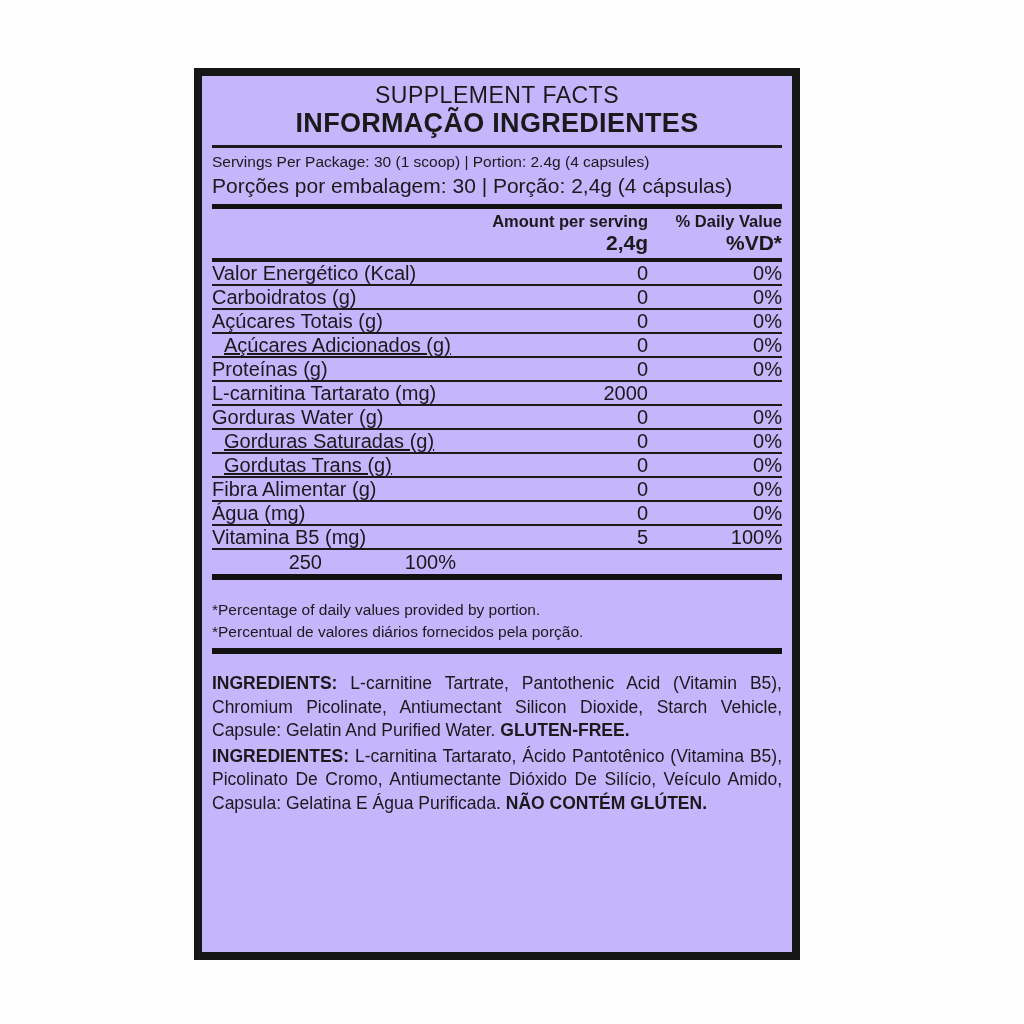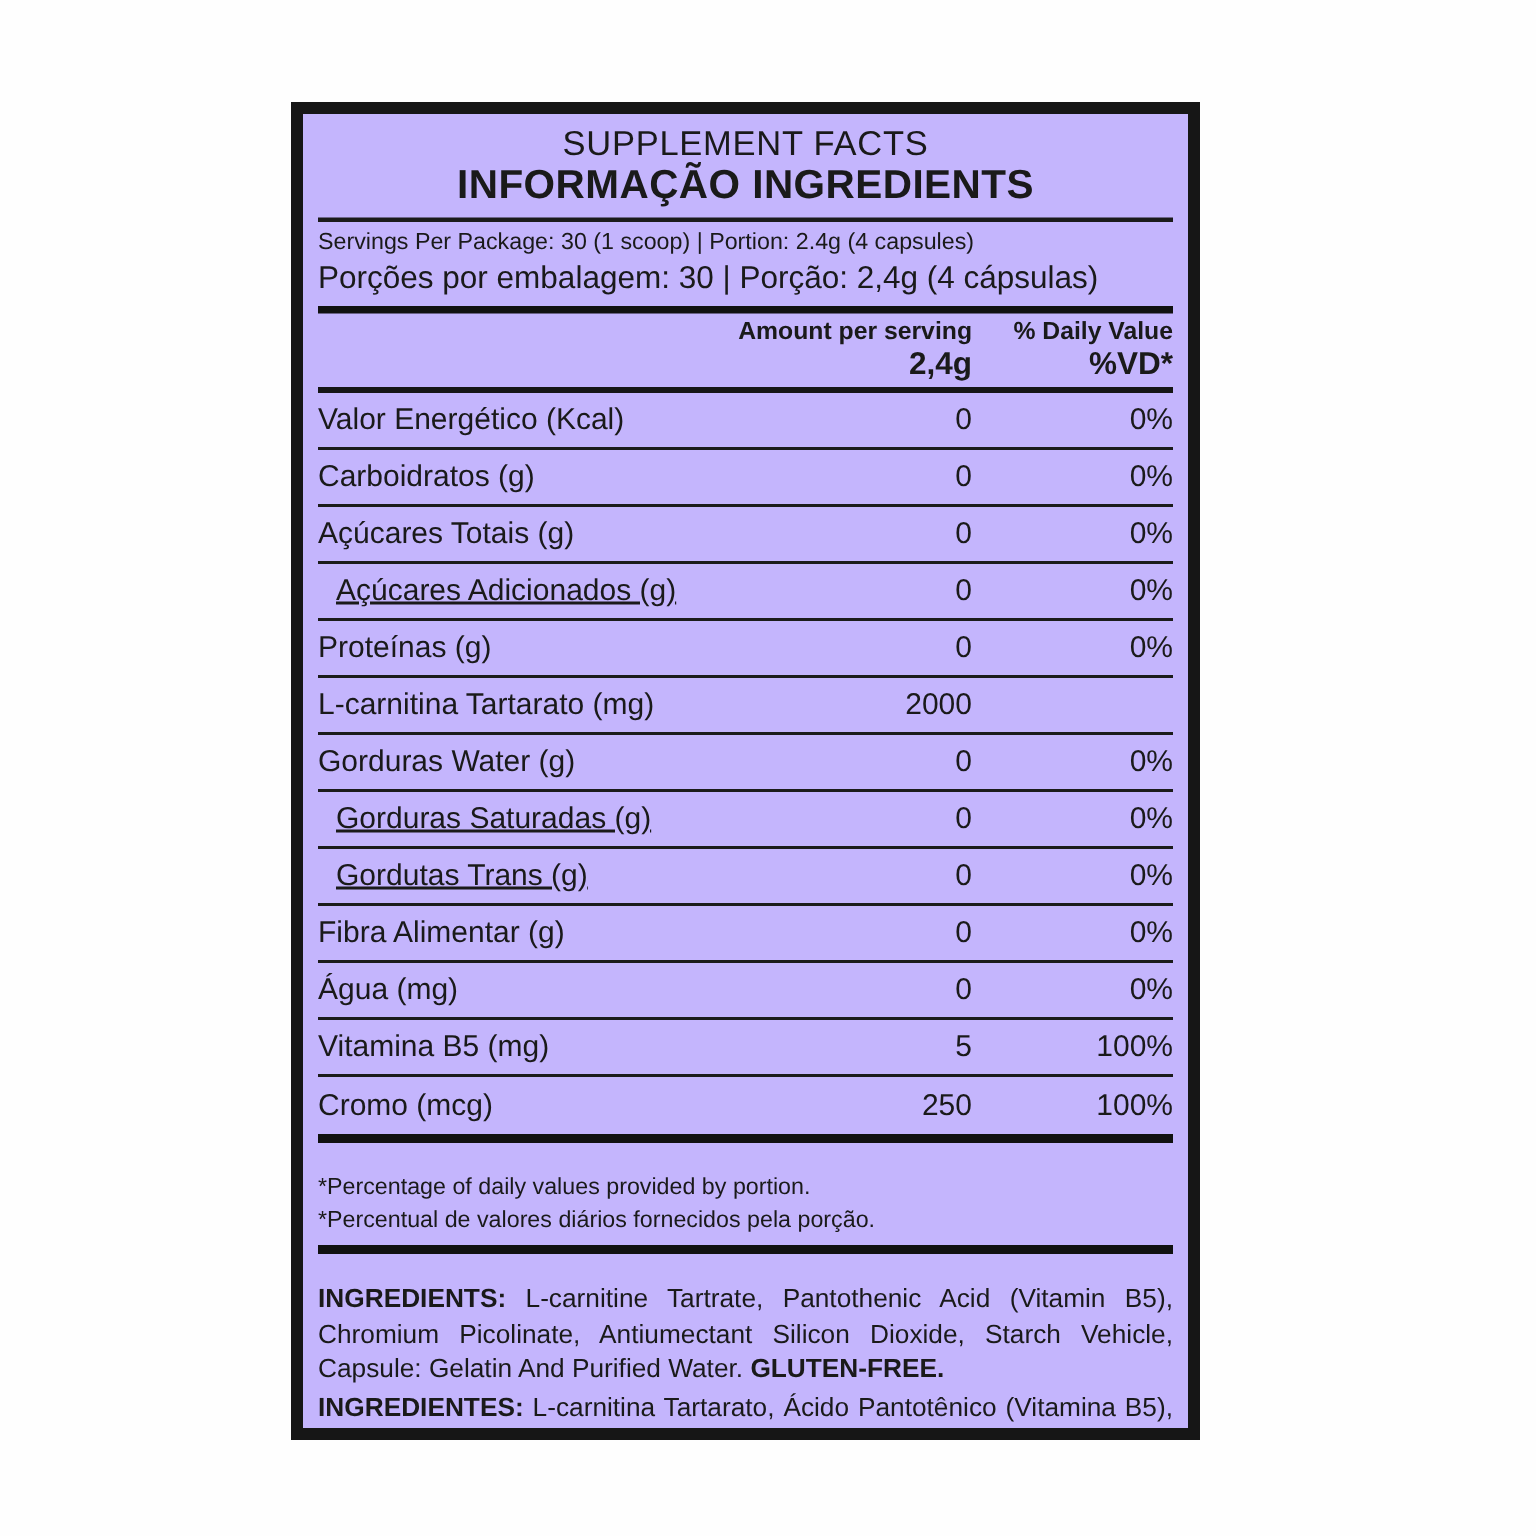--- a/index.html
+++ b/index.html
@@ -40,21 +40,21 @@
   .colheaders .spacer { flex: 1; }
   .col-amount { text-align: right; }
   .col-dv { width: 134px; text-align: right; }
   .col-head { font-size: 16.5px; font-weight: 700; line-height: 19px; }
   .col-sub  { font-size: 21px; font-weight: 700; line-height: 24px; }
 
   .rows { }
   .row {
     display: flex;
     align-items: center;
-    height: 38px;
+    height: 24px;
     box-sizing: border-box;
     border-bottom: 2px solid #1b1b1b;
     font-size: 20px;
   }
   .row:last-child { border-bottom: none; }
   .row-label { flex: 1; white-space: nowrap; }
   .row.indent .row-label { padding-left: 12px; text-decoration: underline; }
   .row-amount { min-width: 110px; text-align: right; }
   .row-dv { width: 134px; text-align: right; }
 
@@ -70,21 +70,21 @@
   .ing b { font-weight: 700; }
 </style>
 </head>
 <body>
 
 <div class="stage">
   <div class="label">
 
     <div class="title">
       <div class="title-en">SUPPLEMENT FACTS</div>
-      <div class="title-pt">INFORMAÇÃO INGREDIENTS</div>
+      <div class="title-pt">INFORMAÇÃO INGREDIENTES</div>
     </div>
 
     <div class="hr thin"></div>
 
     <div class="servings-en">Servings Per Package: 30 (1 scoop) | Portion: 2.4g (4 capsules)</div>
     <div class="servings-pt">Porções por embalagem: 30 | Porção: 2,4g (4 cápsulas)</div>
 
     <div class="hr bar5"></div>
 
     <div class="colheaders">
@@ -168,21 +168,20 @@
     <div class="row-dv">0%</div>
   </div>
 
   <div class="row">
     <div class="row-label">Vitamina B5 (mg)</div>
     <div class="row-amount">5</div>
     <div class="row-dv">100%</div>
   </div>
 
   <div class="row">
-    <div class="row-label">Cromo (mcg)</div>
     <div class="row-amount">250</div>
     <div class="row-dv">100%</div>
   </div>
 </div>
 
     <div class="hr bar6"></div>
 
     <div class="footnotes">
       <div>*Percentage of daily values provided by portion.</div>
       <div>*Percentual de valores diários fornecidos pela porção.</div>

